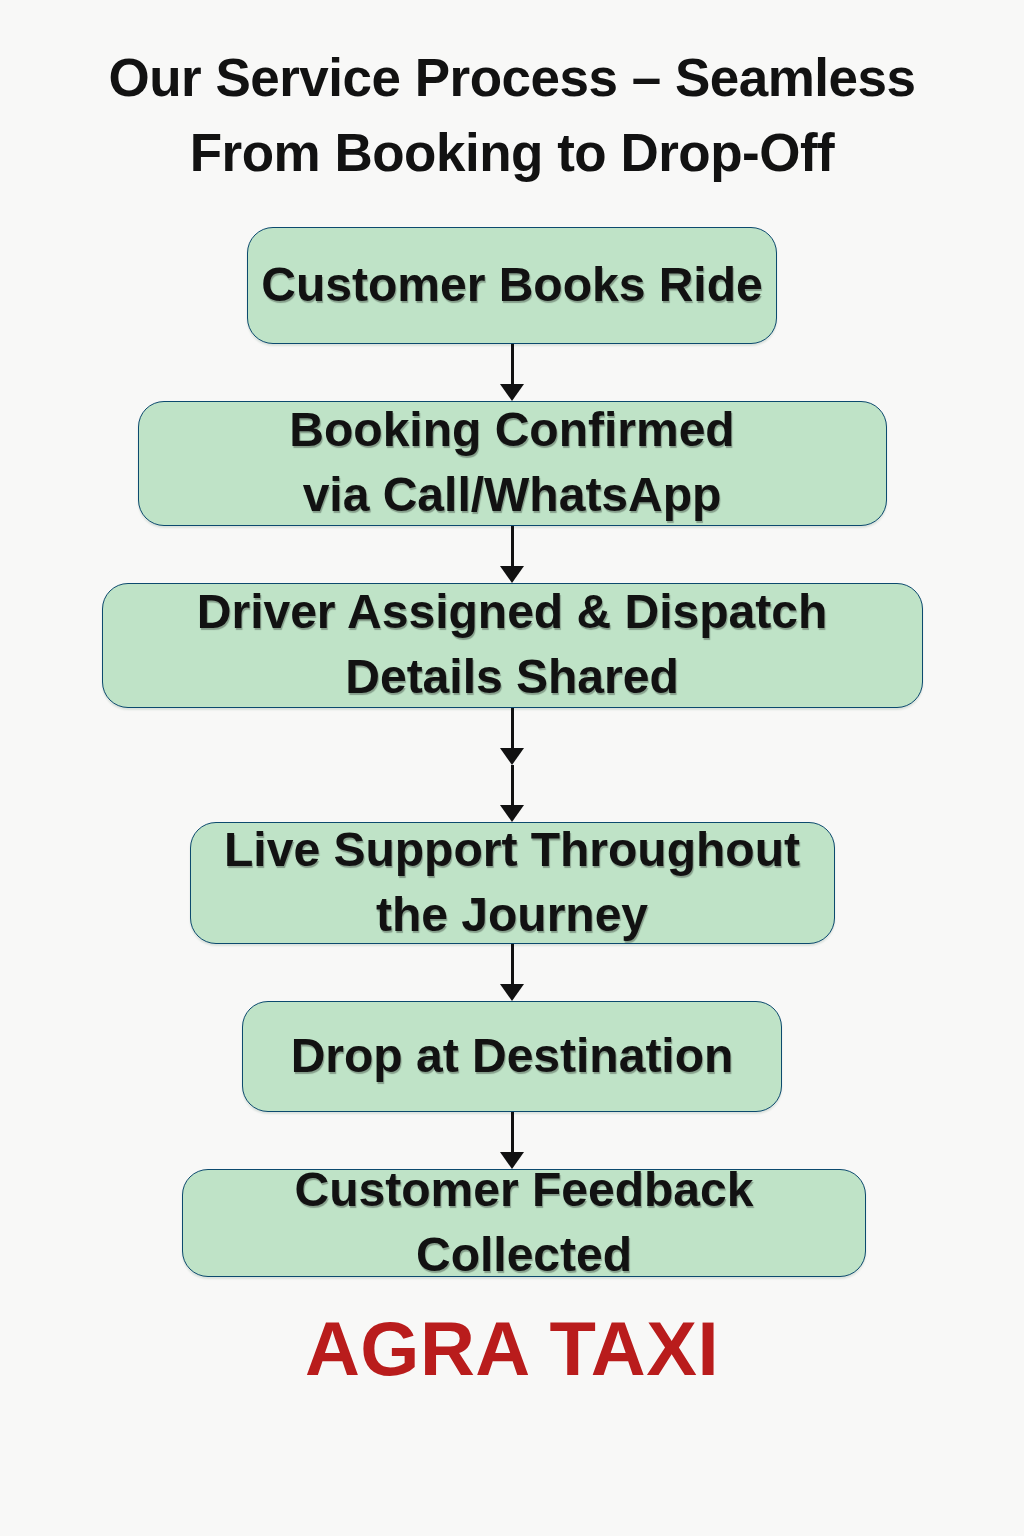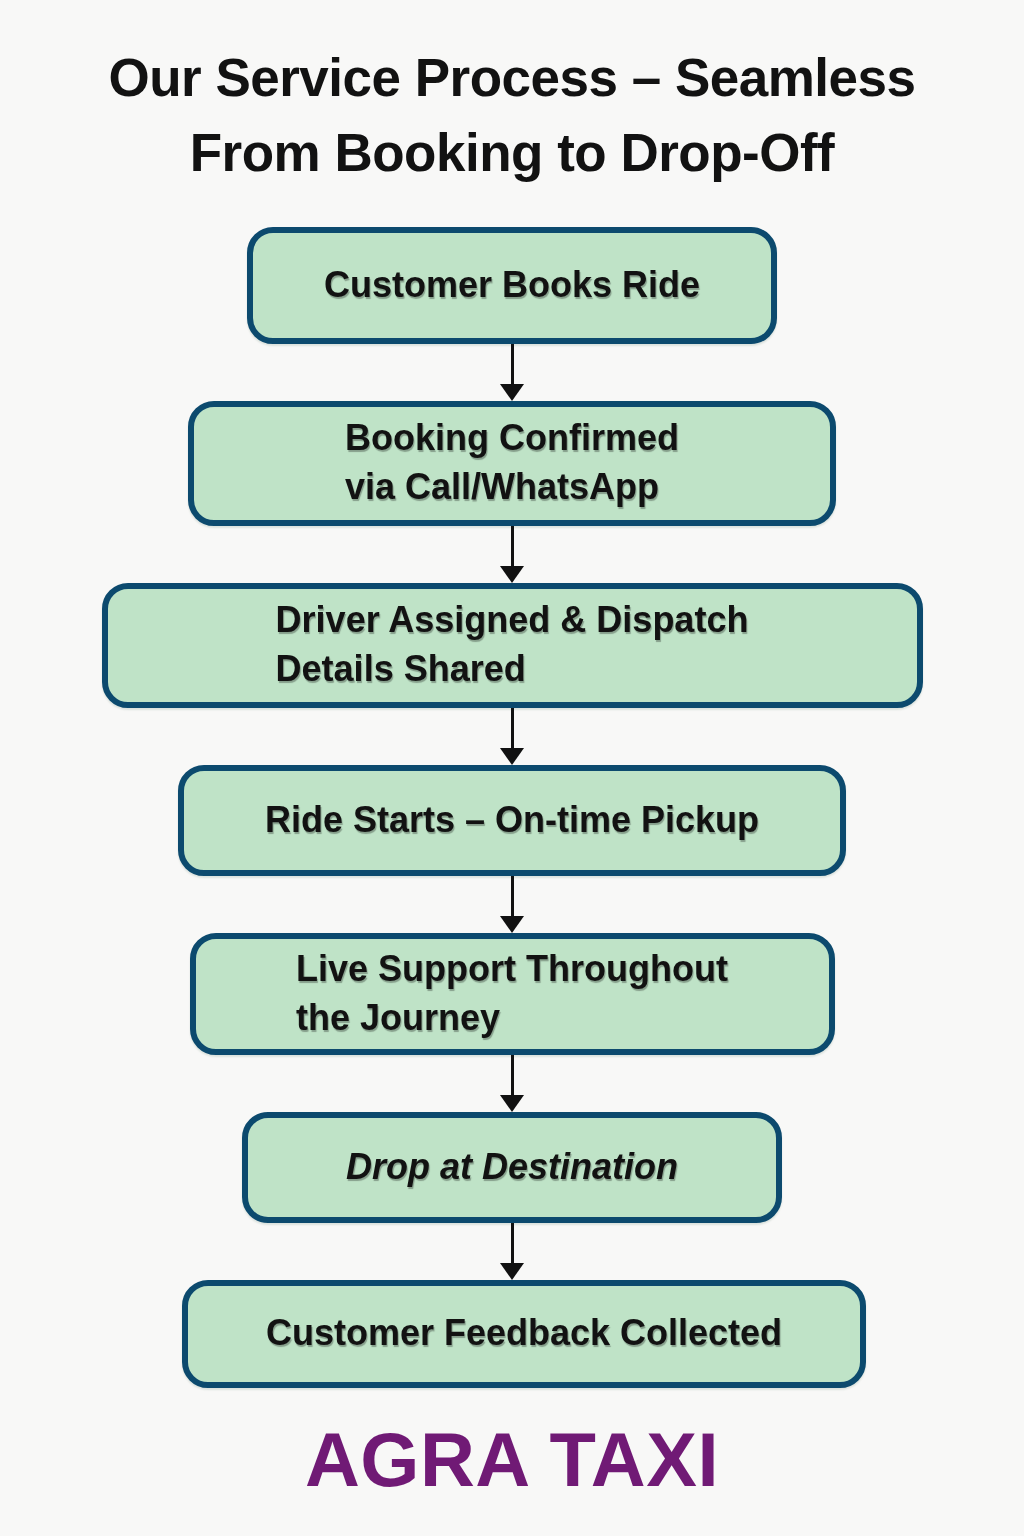--- a/index.html
+++ b/index.html
@@ -35,40 +35,41 @@
 
   .flow {
     margin-top: 36px;
     display: flex;
     flex-direction: column;
     align-items: center;
   }
 
   .step {
     background: #bfe3c7;
-    border: 6px solid #0c4a6e;
+    border: 1px solid #0c4a6e;
     border-radius: 26px;
     display: flex;
     align-items: center;
     justify-content: center;
-    font-size: 36px;
+    text-align: center;
+    font-size: 48px;
     line-height: 1.35;
     font-weight: 800;
     color: #121212;
     text-shadow: 1px 2px 1px rgba(0,0,0,0.30);
     white-space: pre-line;
     box-shadow: 0 2px 2px rgba(20,70,40,0.12);
   }
 
   .step-1 { width: 530px; height: 117px; }
-  .step-2 { width: 648px; height: 125px; }
+  .step-2 { width: 749px; height: 125px; }
   .step-3 { width: 821px; height: 125px; }
   .step-4 { width: 668px; height: 111px; }
   .step-5 { width: 645px; height: 122px; }
-  .step-6 { width: 540px; height: 111px; font-style: italic; }
+  .step-6 { width: 540px; height: 111px; }
   .step-7 { width: 684px; height: 108px; margin-left: 24px; }
 
   .arrow {
     height: 57px;
     display: flex;
     flex-direction: column;
     align-items: center;
     justify-content: flex-start;
   }
   .arrow .stem {
@@ -82,21 +83,21 @@
     border-left: 12px solid transparent;
     border-right: 12px solid transparent;
     border-top: 17px solid #111;
   }
 
   .brand {
     margin-top: 28px;
     font-size: 76px;
     font-weight: 800;
     letter-spacing: 0.5px;
-    color: #701a75;
+    color: #b91c1c;
     text-align: center;
   }
 </style>
 </head>
 <body>
 
 <div class="page">
 
   <div class="title">Our Service Process – Seamless
 From Booking to Drop-Off</div>
@@ -119,21 +120,20 @@
     </div>
 
     <div class="step step-3">Driver Assigned &amp; Dispatch
 Details Shared</div>
 
     <div class="arrow">
       <div class="stem"></div>
       <div class="head"></div>
     </div>
 
-    <div class="step step-4">Ride Starts – On-time Pickup</div>
 
     <div class="arrow">
       <div class="stem"></div>
       <div class="head"></div>
     </div>
 
     <div class="step step-5">Live Support Throughout
 the Journey</div>
 
     <div class="arrow">

